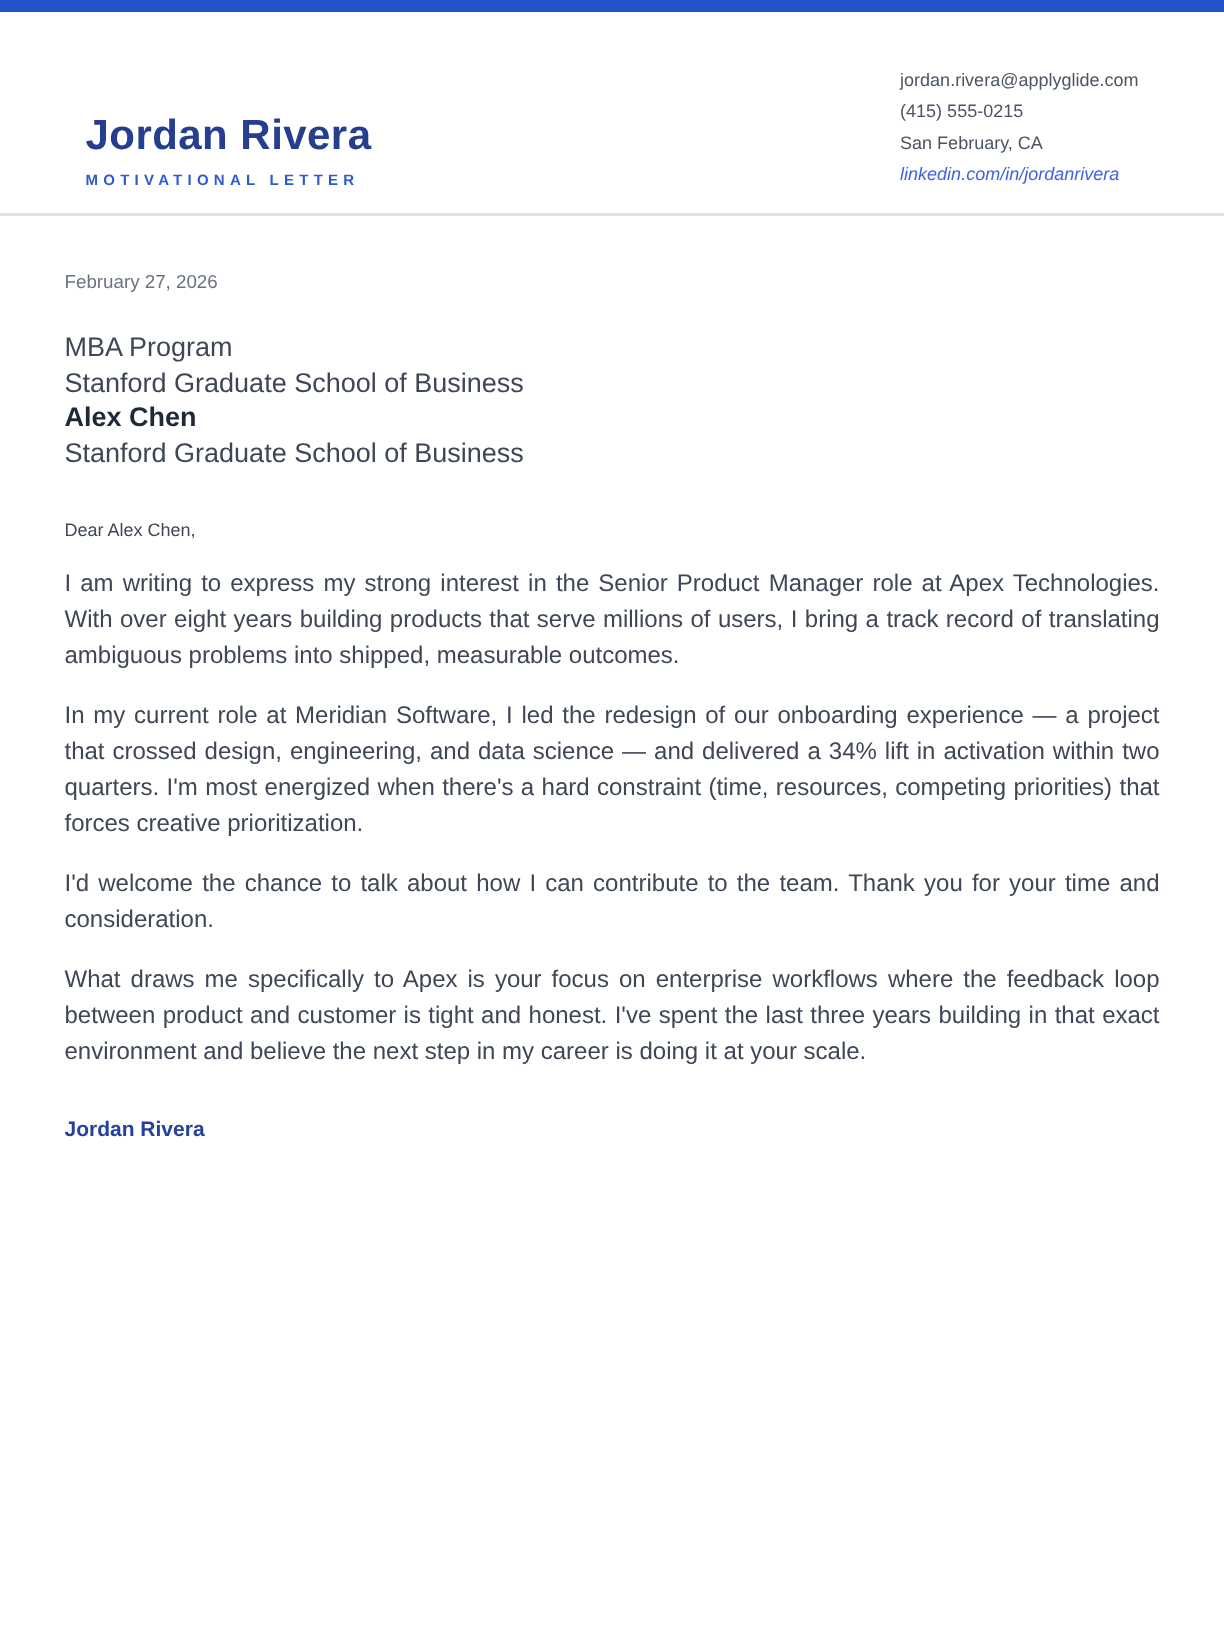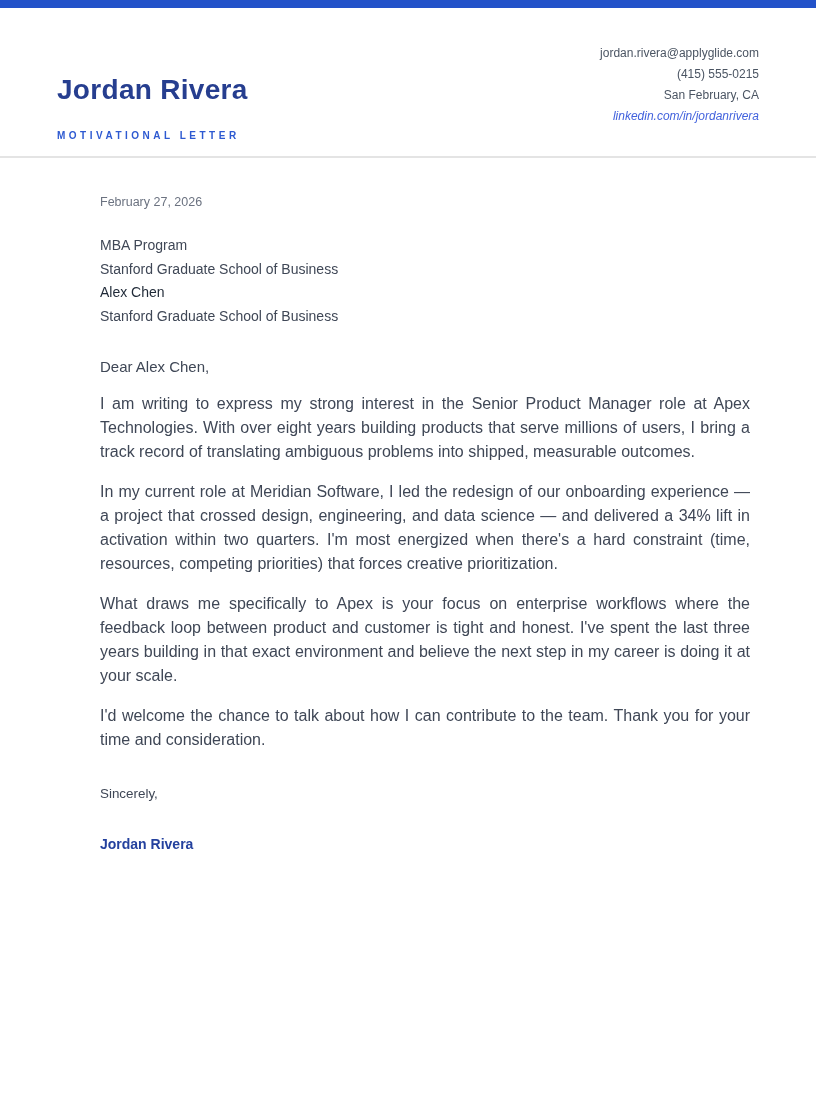--- a/index.html
+++ b/index.html
@@ -24,61 +24,60 @@
   }
   .identity { padding-top: 30px; }
   .name {
     font-size: 28px;
     line-height: 33px;
     font-weight: bold;
     letter-spacing: 0.3px;
     color: var(--name, #263e8f);
   }
   .doc-type {
-    margin-top: 24px;
+    margin-top: 9px;
     font-size: 10px;
     font-weight: bold;
     letter-spacing: 3.5px;
     color: var(--subtitle, #2e5ad1);
   }
   .contact {
-    text-align: right;
     font-size: 12px;
     line-height: 21px;
     color: var(--contact-text, #4b5563);
   }
   .contact a {
     color: var(--link, #4262dd);
     text-decoration: none;
     cursor: pointer;
     font-style: italic;
   }
   .divider {
     margin-top: 15px;
     border-top: 2px solid var(--divider, #e4e4e4);
   }
-  .content { padding: 0 66px; margin-left: 34px; }
+  .content { padding: 0 43px; }
   .date {
     margin-top: 37px;
     font-size: 12.5px;
     color: var(--muted-text, #6b7280);
   }
   .recipient {
     margin-top: 25px;
-    font-size: 14px;
+    font-size: 18px;
     line-height: 23.5px;
     color: var(--body-text, #3f4756);
   }
   .recipient-name {
-    font-weight: normal;
+    font-weight: bold;
     color: var(--recipient-bold, #1f2937);
   }
   .salutation {
     margin-top: 28px;
-    font-size: 15px;
+    font-size: 12px;
     line-height: 22px;
   }
   .para {
     margin-top: 16px;
     font-size: 16px;
     line-height: 24px;
     text-align: justify;
   }
   .para.first { margin-top: 14px; }
   .closing {
@@ -120,18 +119,17 @@
     <div>MBA Program</div>
     <div>Stanford Graduate School of Business</div>
     <div class="recipient-name">Alex Chen</div>
     <div>Stanford Graduate School of Business</div>
   </div>
 
   <div class="salutation">Dear Alex Chen,</div>
 
   <p class="para first">I am writing to express my strong interest in the Senior Product Manager role at Apex Technologies. With over eight years building products that serve millions of users, I bring a track record of translating ambiguous problems into shipped, measurable outcomes.</p>
   <p class="para">In my current role at Meridian Software, I led the redesign of our onboarding experience — a project that crossed design, engineering, and data science — and delivered a 34% lift in activation within two quarters. I'm most energized when there's a hard constraint (time, resources, competing priorities) that forces creative prioritization.</p>
+  <p class="para">I'd welcome the chance to talk about how I can contribute to the team. Thank you for your time and consideration.</p>
   <p class="para">What draws me specifically to Apex is your focus on enterprise workflows where the feedback loop between product and customer is tight and honest. I've spent the last three years building in that exact environment and believe the next step in my career is doing it at your scale.</p>
-  <p class="para">I'd welcome the chance to talk about how I can contribute to the team. Thank you for your time and consideration.</p>
 
-  <div class="closing">Sincerely,</div>
   <div class="signature">Jordan Rivera</div>
 </main>
 
 </body></html>

